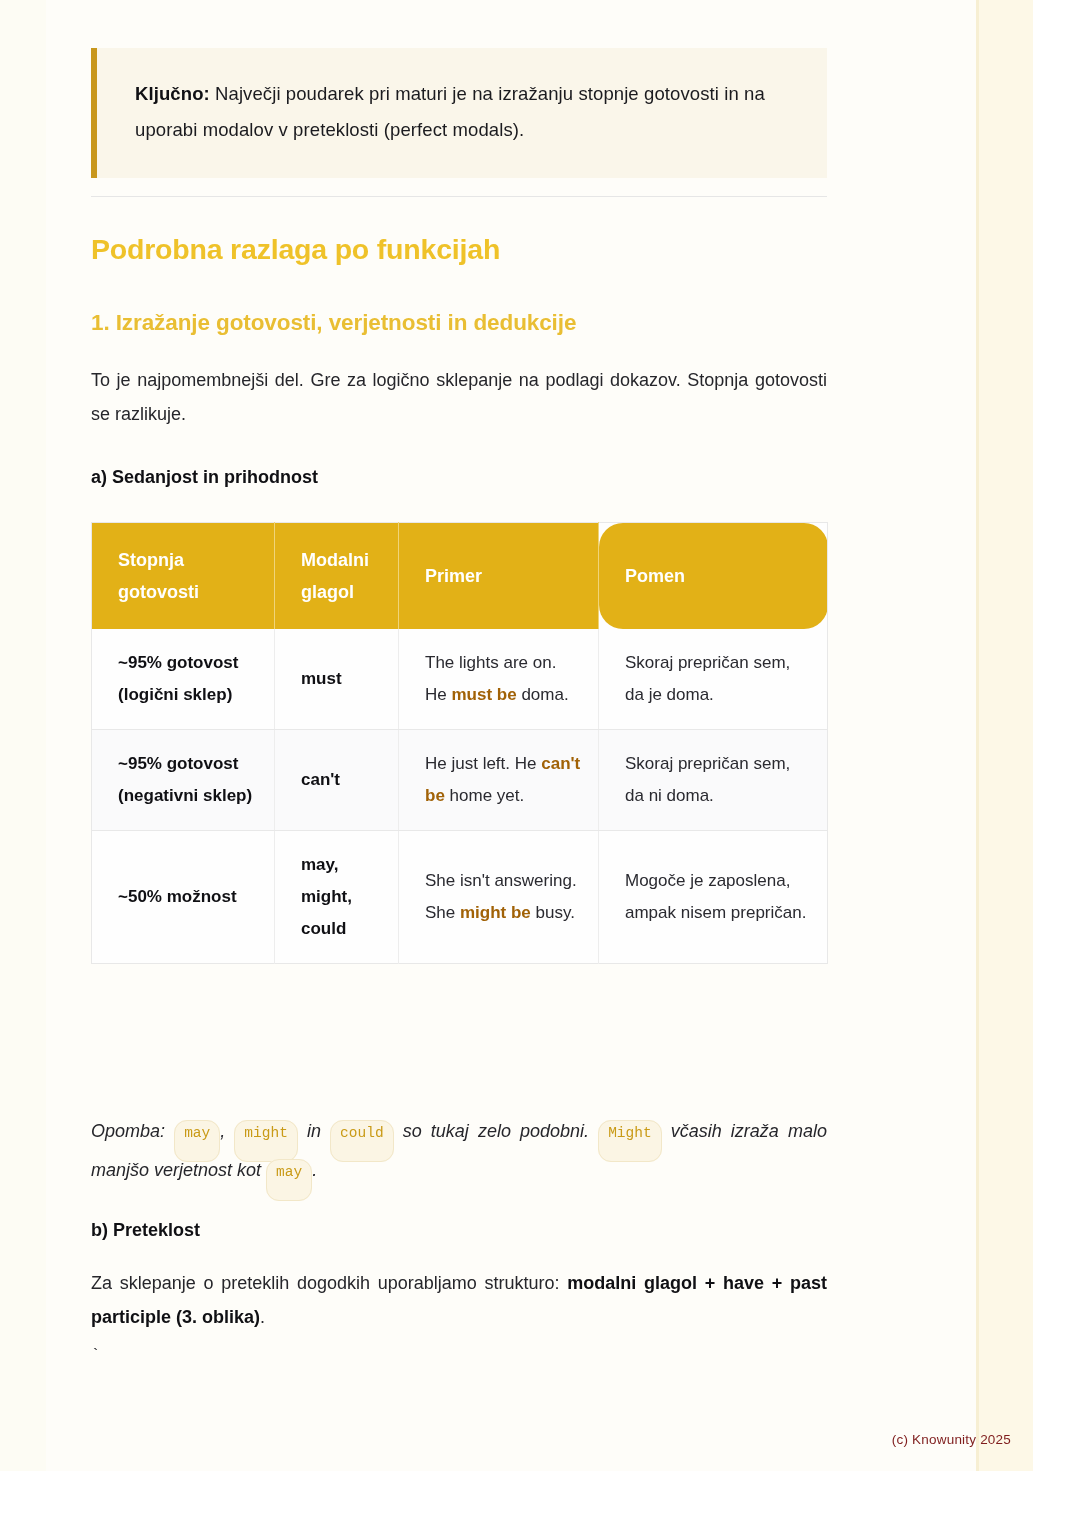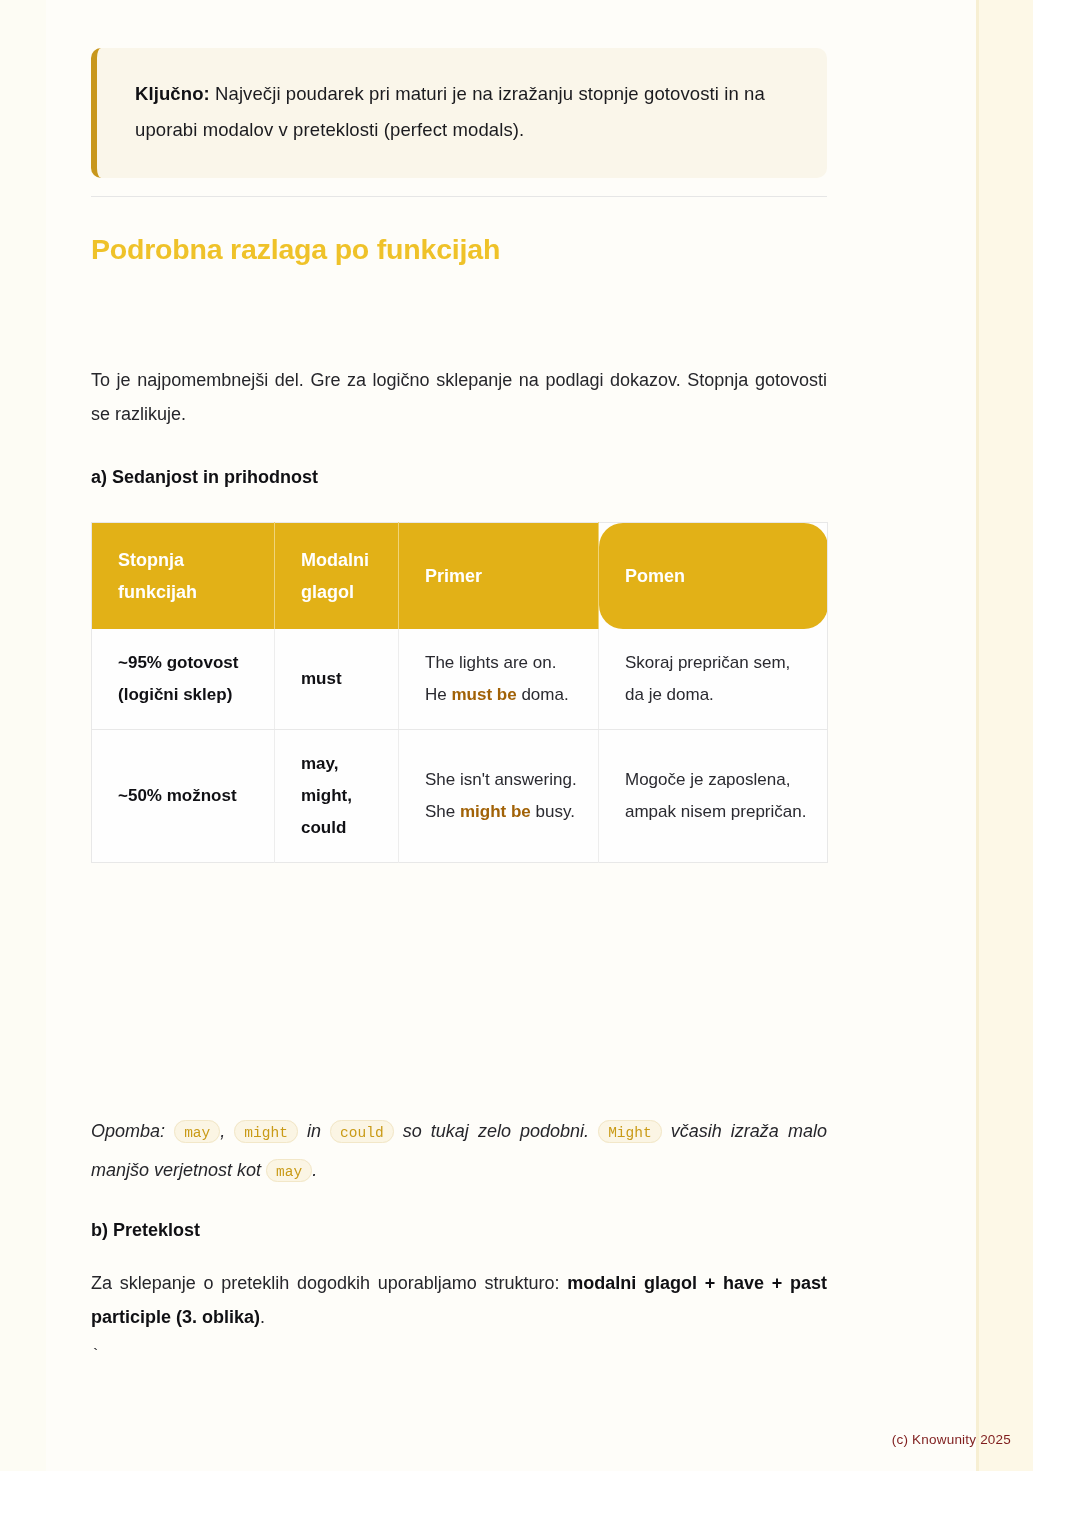--- a/index.html
+++ b/index.html
@@ -60,21 +60,20 @@
   
   .callout {
     position: absolute;
     left: 91px;
     top: 48px;
     width: 736px;
     box-sizing: border-box;
     background: #FAF6EA;
     border-left: 6px solid #C8971D;
     padding: 28px 30px 30px 38px;
-    border-radius: 10px;
   }
   .callout-text {
     font-size: 18.5px;
     line-height: 36px;
     color: #1B1B1F;
     letter-spacing: 0.1px;
   }
   .callout-text .lead {
     font-weight: bold;
     color: #101014;
@@ -200,21 +199,21 @@
     text-align: justify;
   }
   code.chip {
     font-family: "Liberation Mono", monospace;
     font-style: normal;
     font-size: 14.5px;
     color: #C99A16;
     background: #FBF5E4;
     border: 1px solid #F2E7C8;
     border-radius: 13px;
-    padding: 4px 9px 1px 9px;
+    padding: 4px 9px 20px 9px;
     white-space: nowrap;
   }
 
   
   .stray-tick {
     position: absolute;
     left: 91px;
     top: 1347px;
     font-family: "Liberation Mono", monospace;
     font-size: 15px;
@@ -245,47 +244,54 @@
 
   <div class="callout">
     <div class="callout-text">
       <span class="lead">Ključno:</span><span> Največji poudarek pri maturi je na izražanju stopnje gotovosti in na uporabi modalov v preteklosti (perfect modals).</span>
     </div>
   </div>
 
   <div class="divider"></div>
 
   <div class="h2-title">Podrobna razlaga po funkcijah</div>
+  <div class="h3-title">1. Izražanje gotovosti, verjetnosti in dedukcije</div>
 
   <div class="para" id="intro-para">To je najpomembnejši del. Gre za logično sklepanje na podlagi dokazov. Stopnja gotovosti se razlikuje.</div>
 
   <div class="sub-head" id="sub-a">a) Sedanjost in prihodnost</div>
 
   <table class="modal-table">
     <colgroup>
       <col class="c1">
         <col class="c2">
         <col class="c3">
         <col class="c4">
     </colgroup>
     <thead>
       <tr>
-        <th>Stopnja funkcijah</th>
+        <th>Stopnja gotovosti</th>
         <th>Modalni glagol</th>
         <th>Primer</th>
         <th>Pomen</th>
       </tr>
     </thead>
     <tbody>
       <tr>
         <td class="strong-cell">~95% gotovost (logični sklep)</td>
         <td class="strong-cell">must</td>
         <td><span>The lights are on. He </span><b>must be</b><span> doma.</span></td>
         <td>Skoraj prepričan sem, da je doma.</td>
       </tr>
+      <tr class="striped">
+        <td class="strong-cell">~95% gotovost (negativni sklep)</td>
+        <td class="strong-cell">can't</td>
+        <td><span>He just left. He </span><b>can't be</b><span> home yet.</span></td>
+        <td>Skoraj prepričan sem, da ni doma.</td>
+      </tr>
       <tr>
         <td class="strong-cell">~50% možnost</td>
         <td class="strong-cell">may, might, could</td>
         <td><span>She isn't answering. She </span><b>might be</b><span> busy.</span></td>
         <td>Mogoče je zaposlena, ampak nisem prepričan.</td>
       </tr>
     </tbody>
   </table>
 
   <div class="note">

